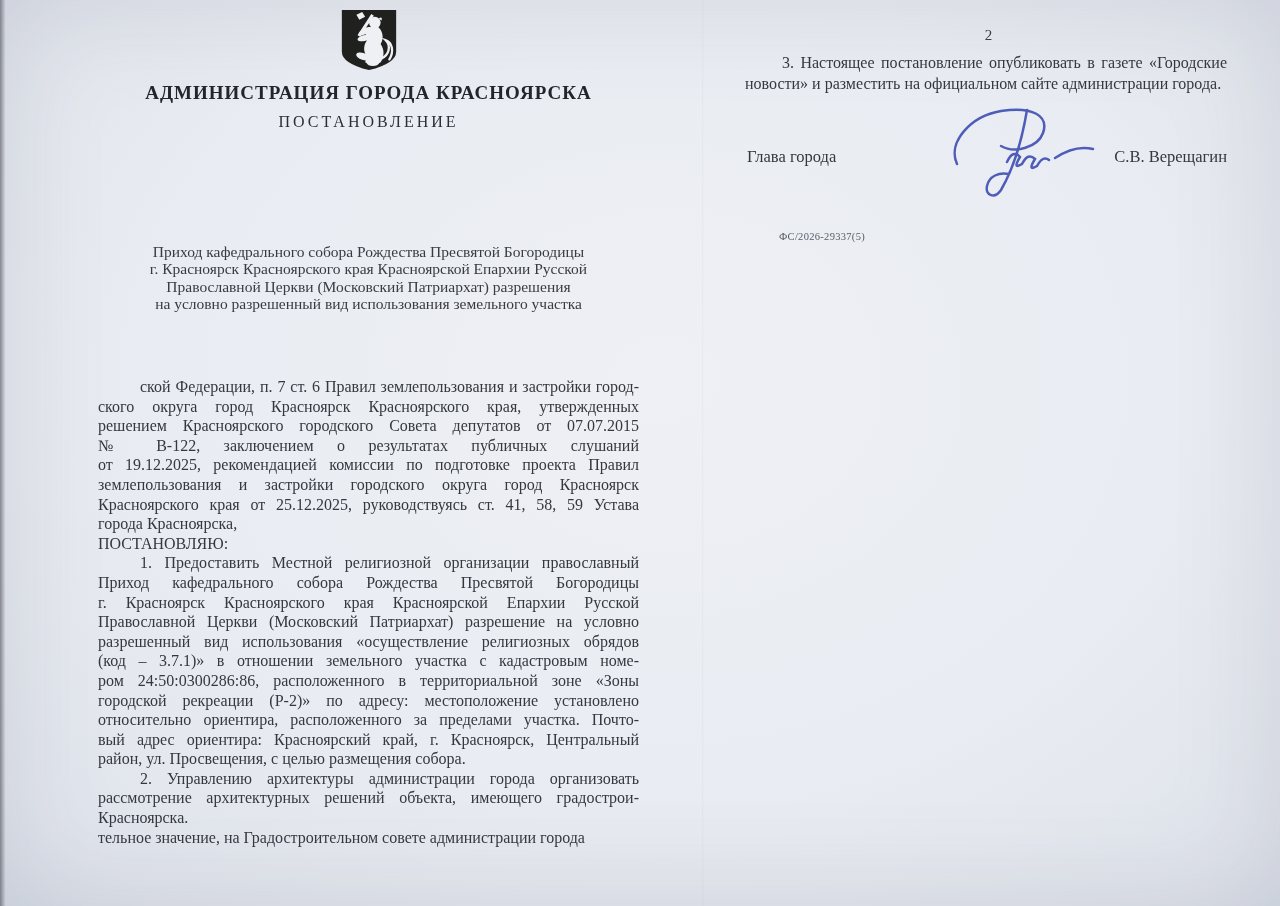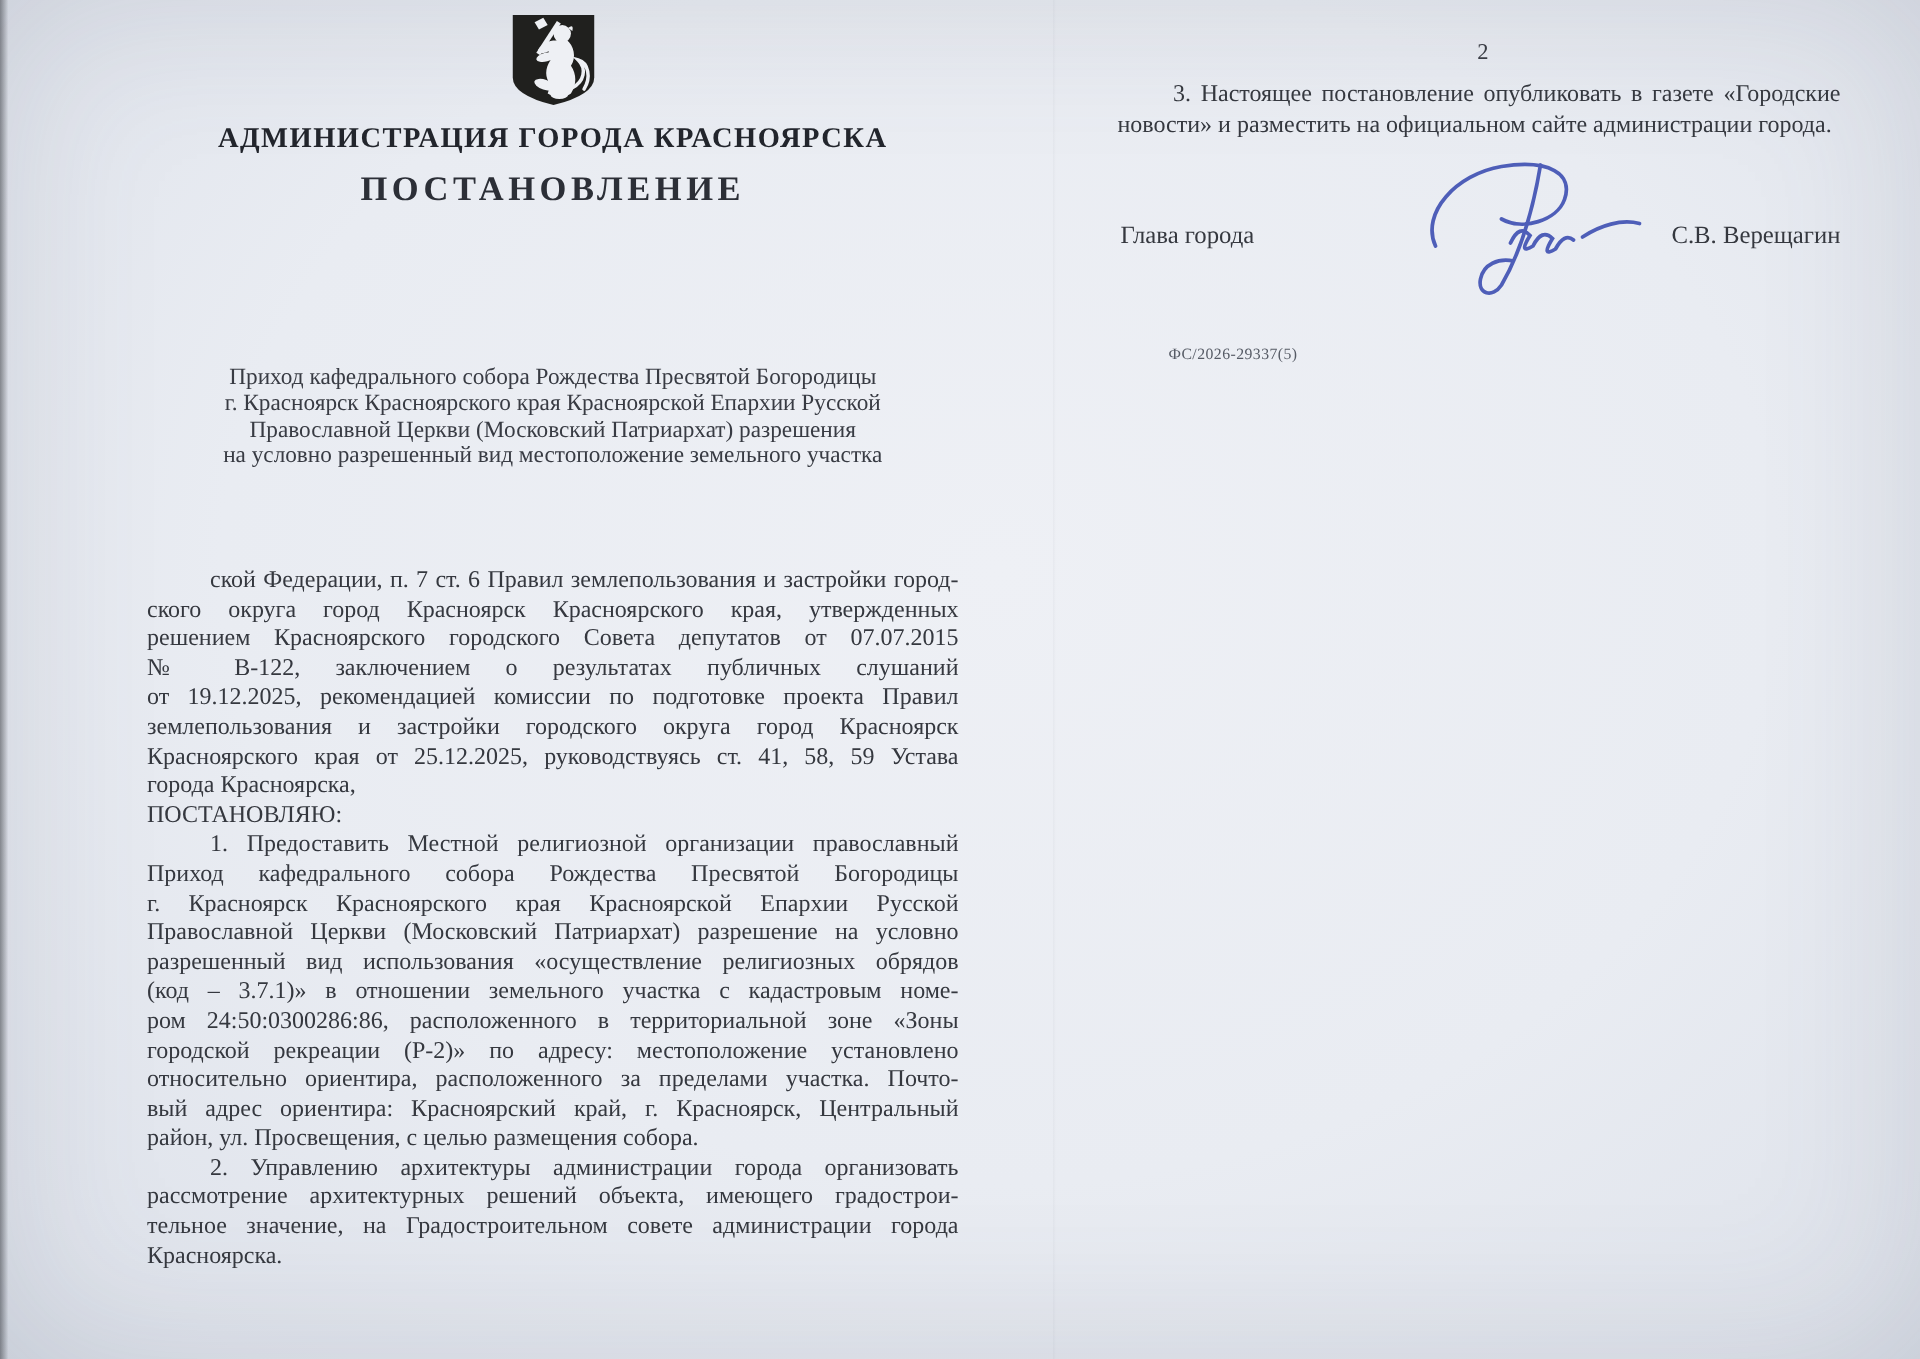--- a/index.html
+++ b/index.html
@@ -23,21 +23,21 @@
 
   
   .left-col{position:absolute;left:98px;top:0;width:541px;height:714px;}
   .coat{position:absolute;top:8px;left:50%;transform:translateX(-50%);}
   .org-name{
     position:absolute;top:82px;left:-10px;right:-10px;text-align:center;
     font-size:19px;font-weight:700;letter-spacing:1px;color:#22252c;
   }
   .doc-type{
     position:absolute;top:113px;left:0;right:0;text-align:center;
-    font-size:23px;font-weight:700;letter-spacing:3px;color:#2c2f37;
+    font-size:16px;font-weight:400;letter-spacing:3px;color:#2c2f37;
   }
   .subject{
     position:absolute;top:243px;left:0;right:0;
     font-size:15.5px;line-height:17.4px;color:#383b43;
   }
   .sline{text-align:center;white-space:nowrap;}
   .body-text{
     position:absolute;top:377px;left:0;width:541px;
     font-size:16px;line-height:19.6px;color:#35383f;
   }
@@ -95,21 +95,21 @@
     </svg>
   </div>
 
   <div class="org-name">АДМИНИСТРАЦИЯ ГОРОДА КРАСНОЯРСКА</div>
   <div class="doc-type">ПОСТАНОВЛЕНИЕ</div>
 
   <div class="subject">
       <div class="sline">Приход кафедрального собора Рождества Пресвятой Богородицы</div>
       <div class="sline">г. Красноярск Красноярского края Красноярской Епархии Русской</div>
       <div class="sline">Православной Церкви (Московский Патриархат) разрешения</div>
-      <div class="sline">на условно разрешенный вид местоположение земельного участка</div>
+      <div class="sline">на условно разрешенный вид использования земельного участка</div>
     </div>
 
   <div class="body-text">
     <div class="para indent">
         <div class="jline">ской Федерации, п. 7 ст. 6 Правил землепользования и застройки город-</div>
         <div class="jline">ского округа город Красноярск Красноярского края, утвержденных</div>
         <div class="jline">решением Красноярского городского Совета депутатов от 07.07.2015</div>
         <div class="jline">№ В-122, заключением о результатах публичных слушаний</div>
         <div class="jline">от 19.12.2025, рекомендацией комиссии по подготовке проекта Правил</div>
         <div class="jline">землепользования и застройки городского округа город Красноярск</div>
@@ -128,22 +128,22 @@
         <div class="jline">(код – 3.7.1)» в отношении земельного участка с кадастровым номе-</div>
         <div class="jline">ром 24:50:0300286:86, расположенного в территориальной зоне «Зоны</div>
         <div class="jline">городской рекреации (Р-2)» по адресу: местоположение установлено</div>
         <div class="jline">относительно ориентира, расположенного за пределами участка. Почто-</div>
         <div class="jline">вый адрес ориентира: Красноярский край, г. Красноярск, Центральный</div>
         <div class="jline">район, ул. Просвещения, с целью размещения собора.</div>
       </div>
     <div class="para indent">
         <div class="jline">2. Управлению архитектуры администрации города организовать</div>
         <div class="jline">рассмотрение архитектурных решений объекта, имеющего градострои-</div>
+        <div class="jline">Красноярска.</div>
         <div class="jline">тельное значение, на Градостроительном совете администрации города</div>
-        <div class="jline">Красноярска.</div>
       </div>
   </div>
 </div>
 
 <div class="right-col">
 
   <div class="page-num">2</div>
 
   <div class="para3-wrap">
     <div class="para indent">

